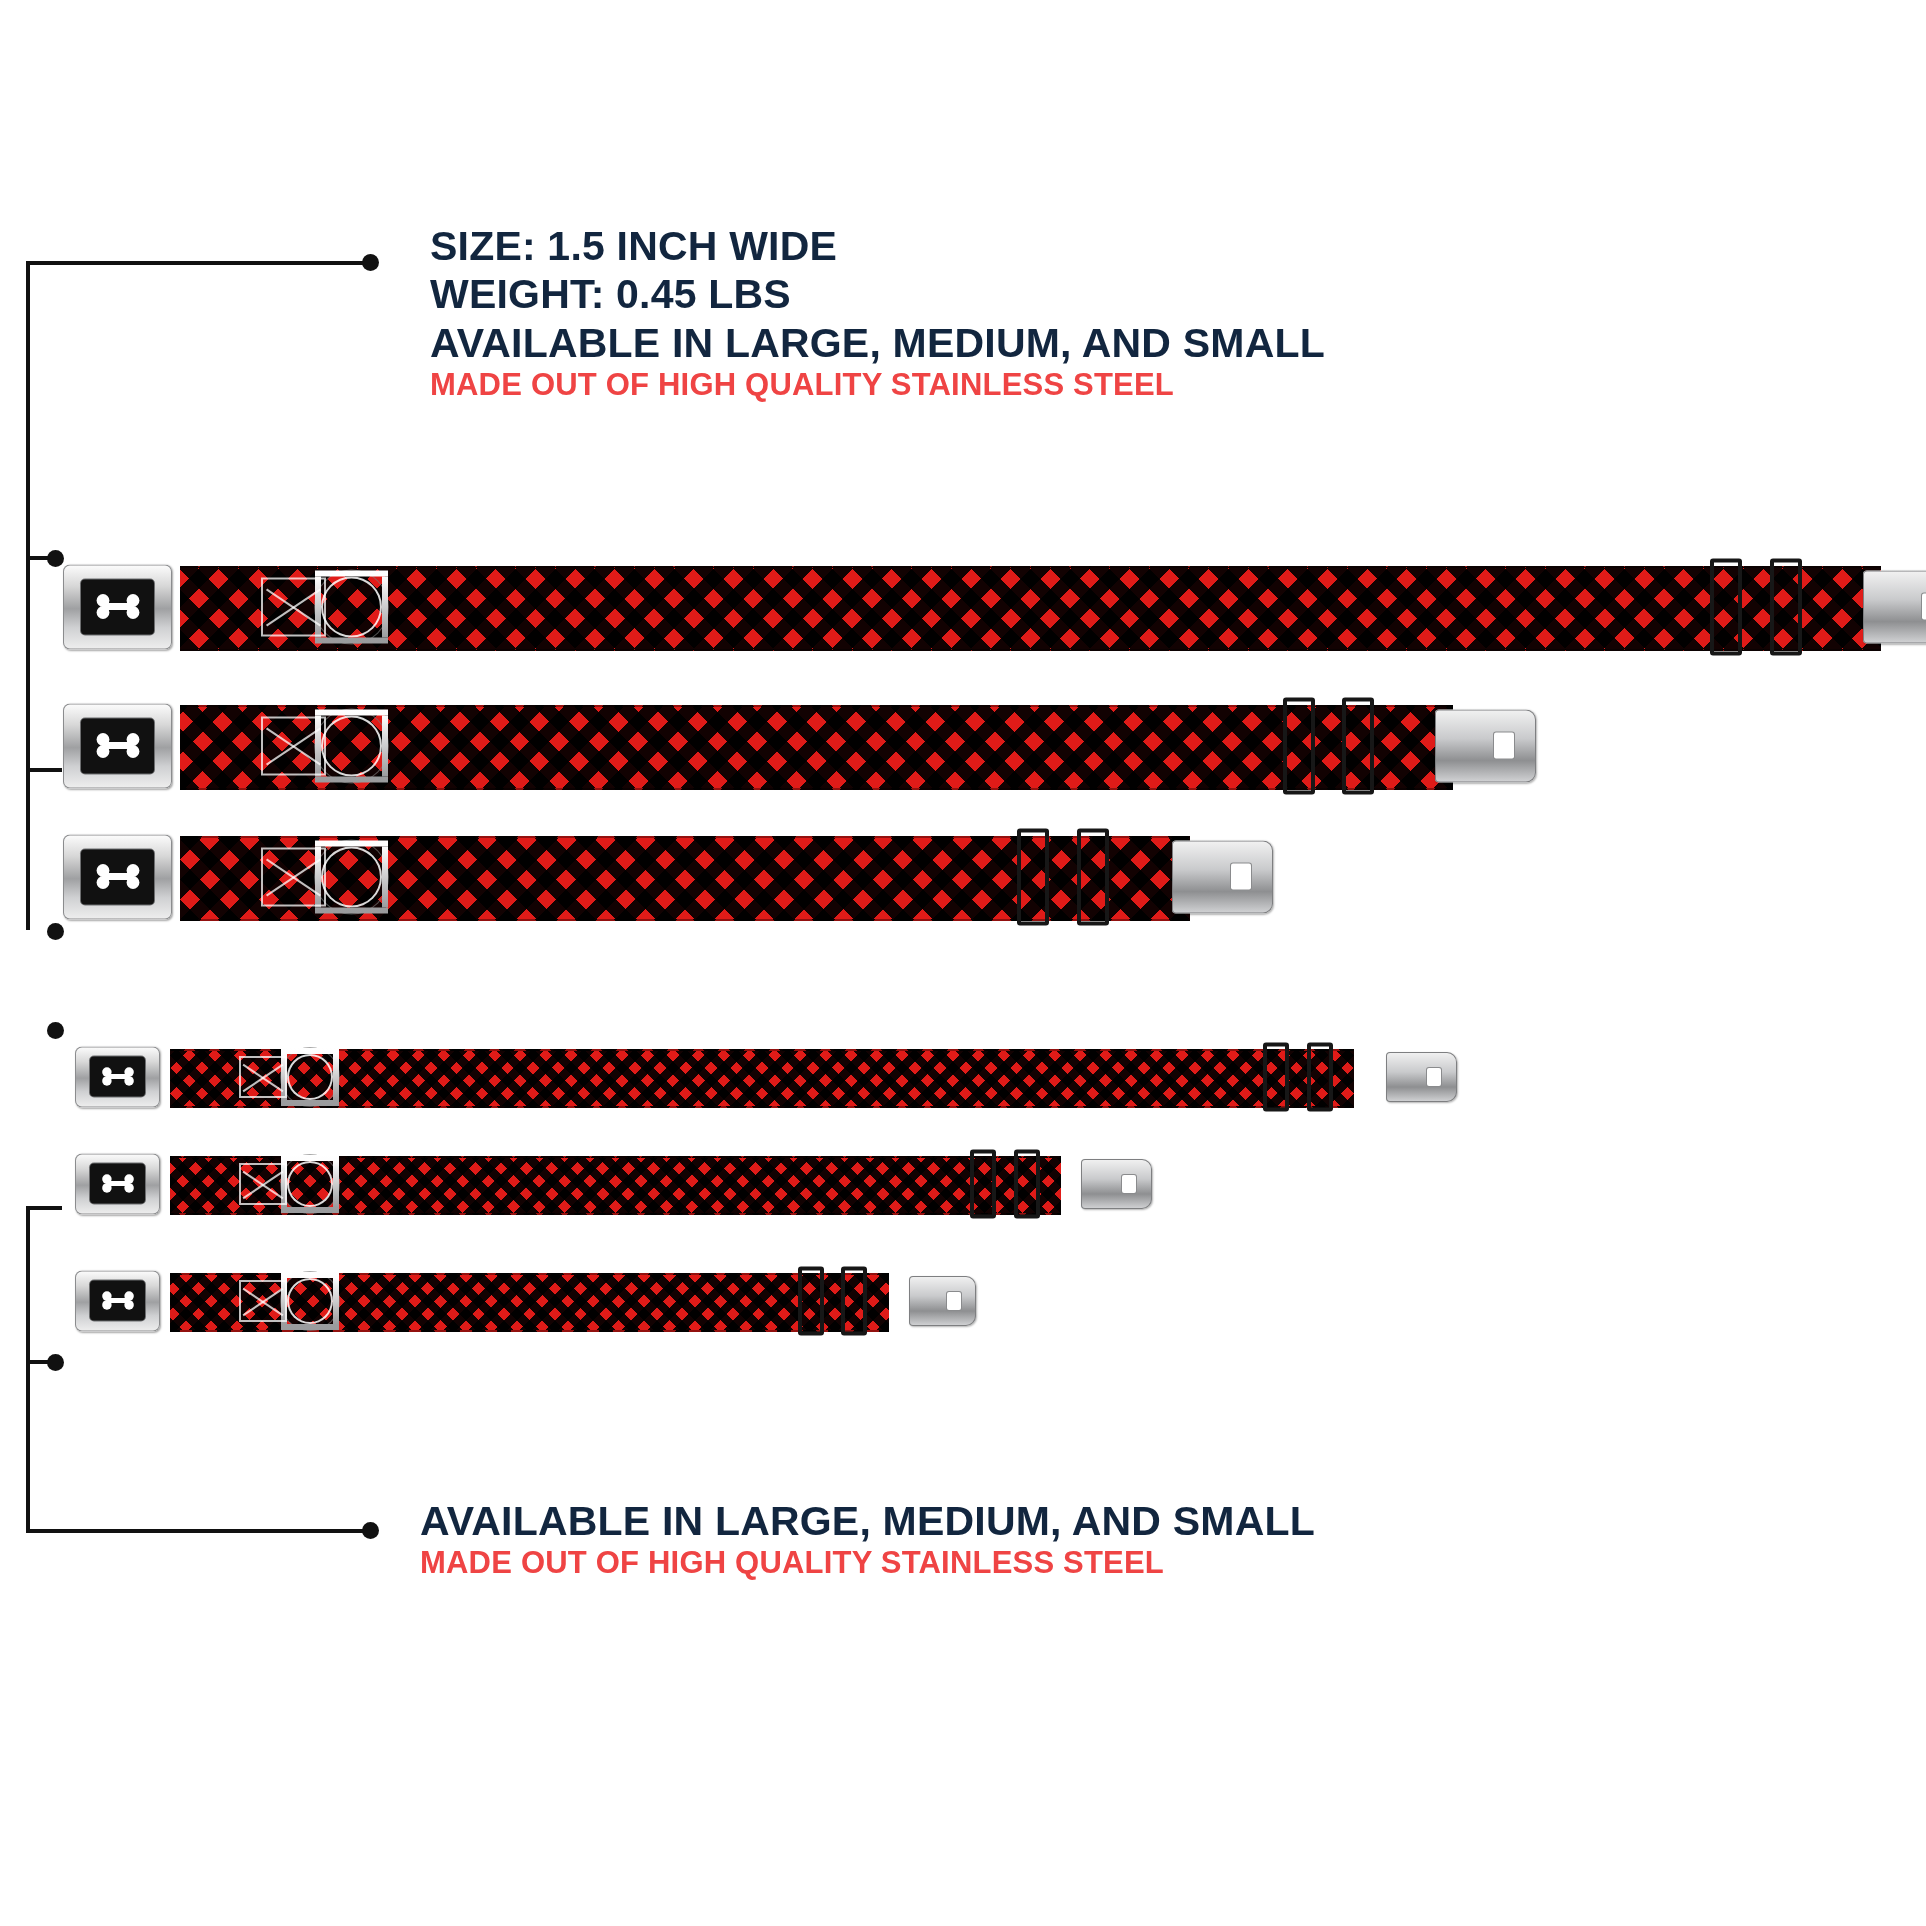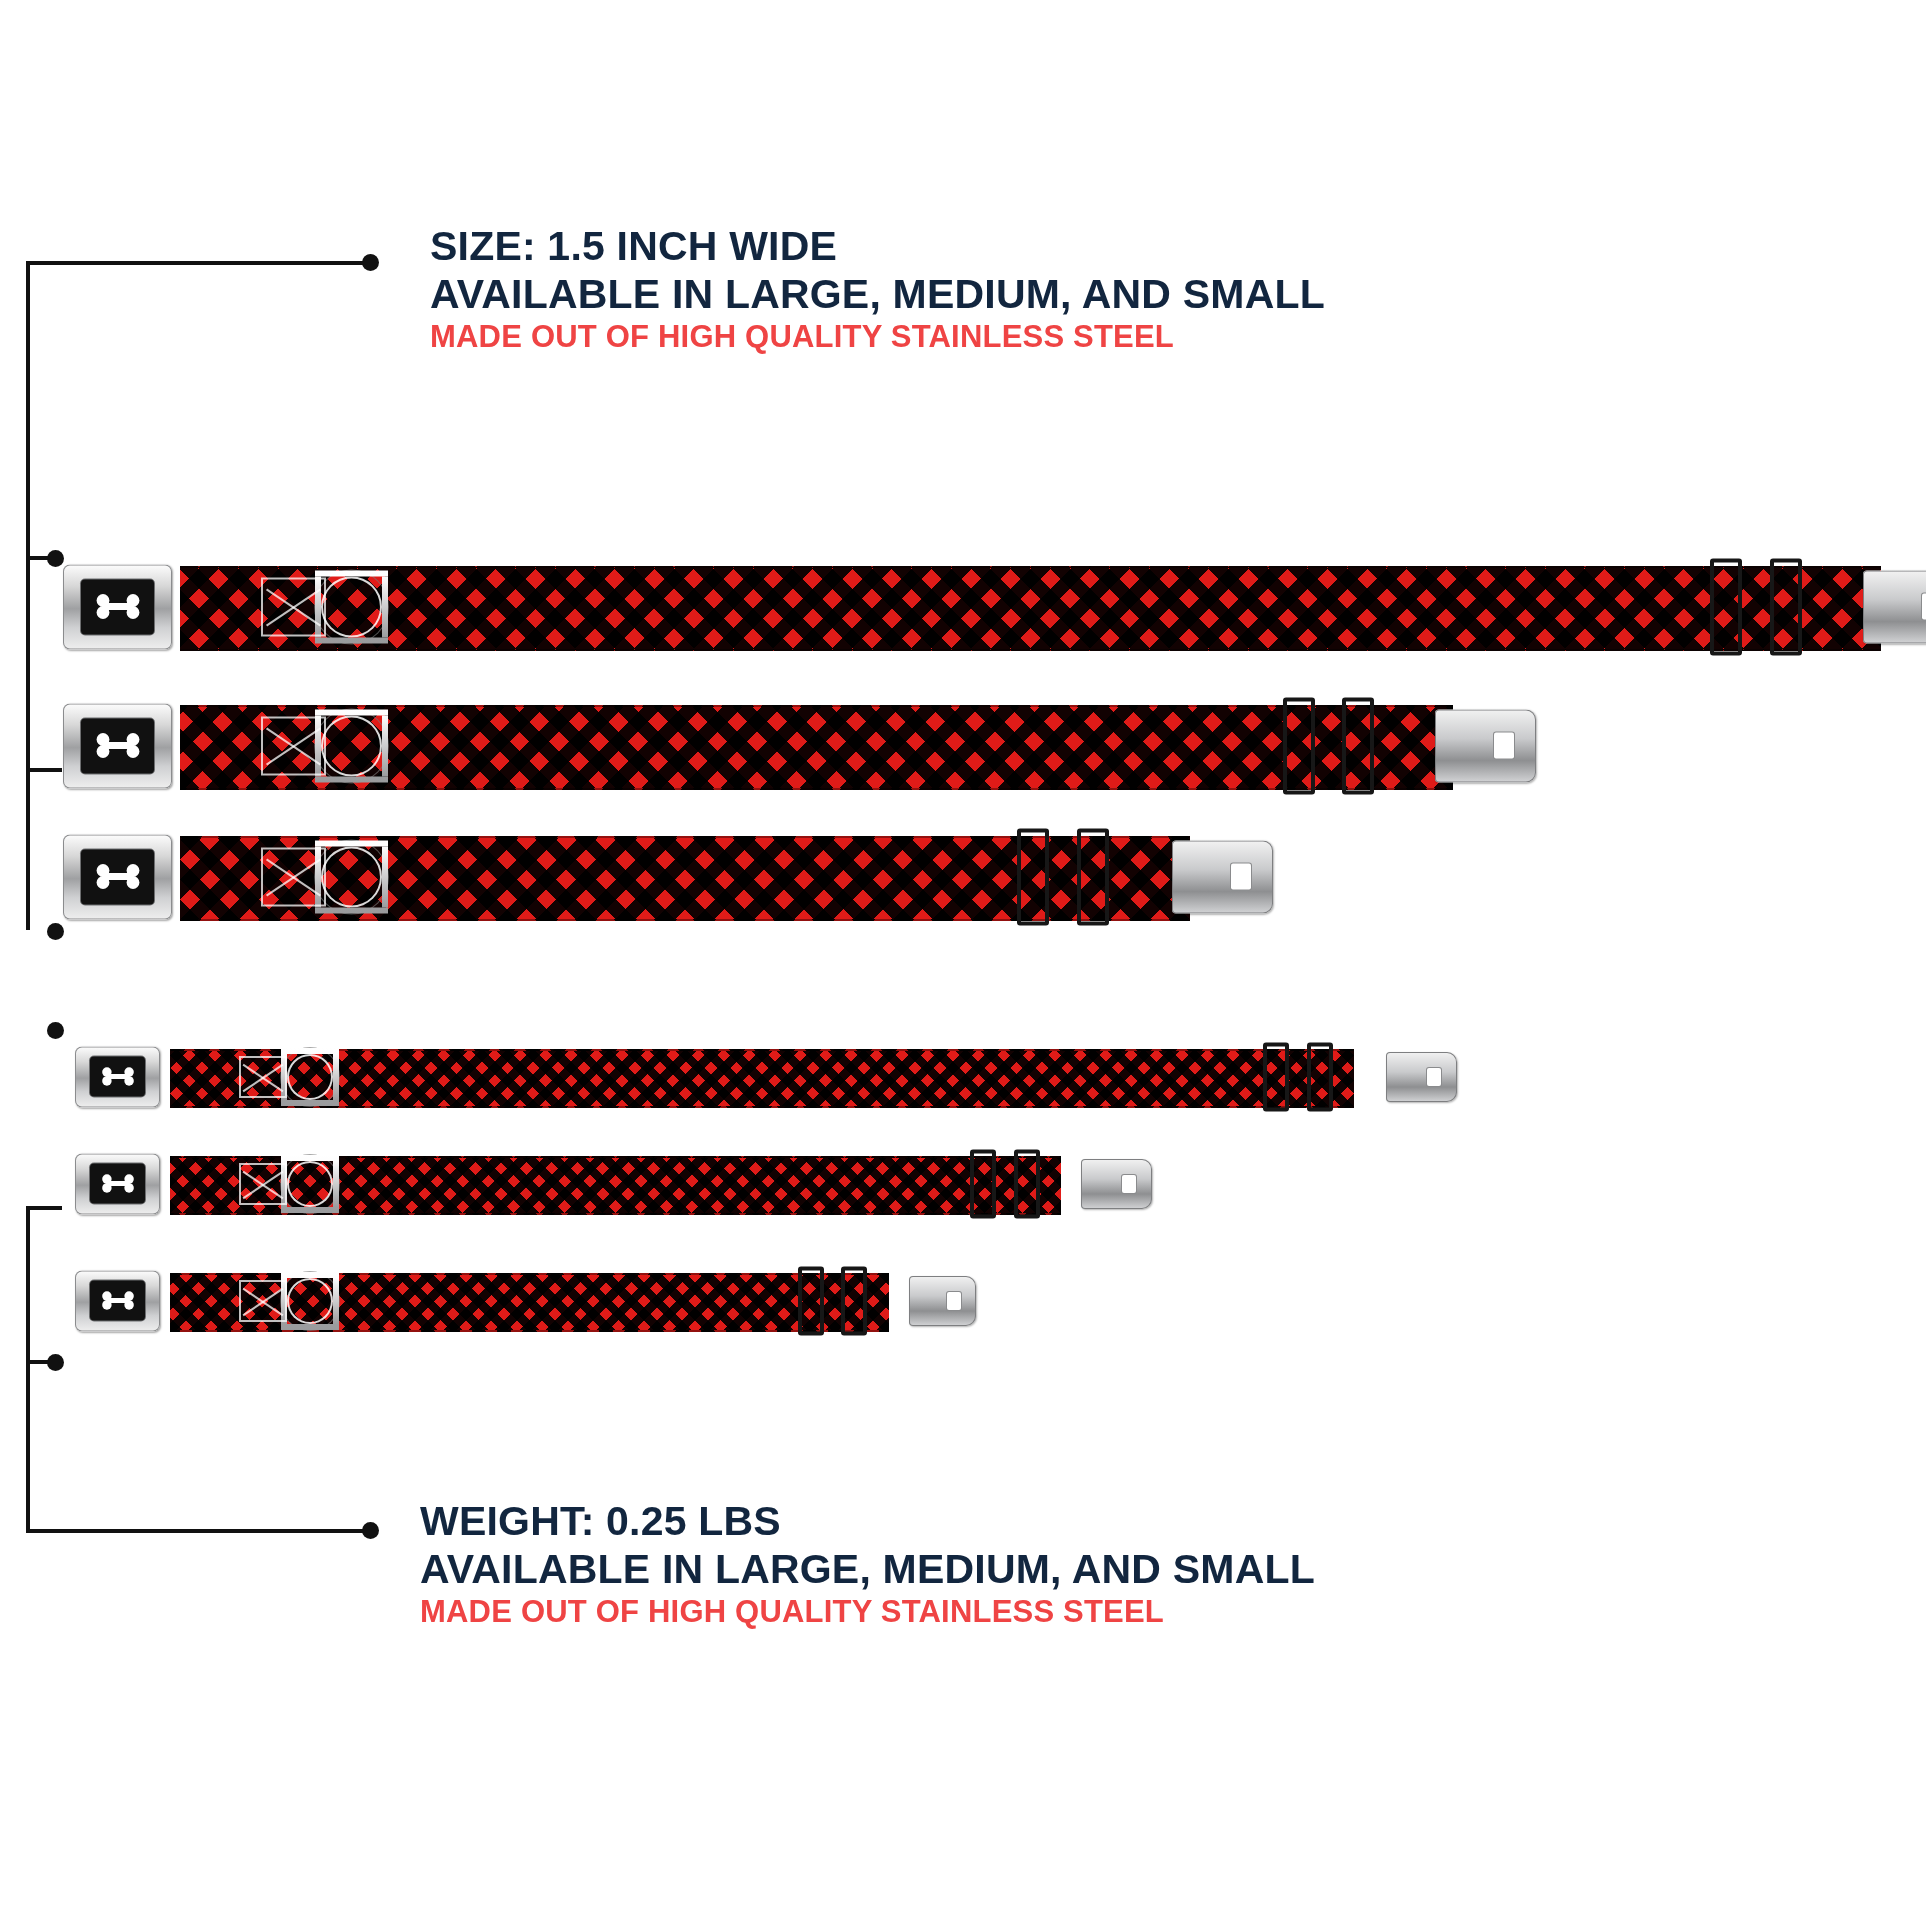--- a/index.html
+++ b/index.html
@@ -75,20 +75,21 @@
   <div class="rule" style="left:26px;top:261px;width:345px;height:4px;"></div>
   <div class="rule" style="left:26px;top:261px;width:4px;height:511px;"></div>
   <div class="rule" style="left:26px;top:556px;width:36px;height:4px;"></div>
   <div class="rule" style="left:26px;top:768px;width:36px;height:4px;"></div>
   <div class="dot" style="left:47px;top:550px;"></div>
   <div class="dot" style="left:47px;top:923px;"></div>
   <div class="rule" style="left:26px;top:768px;width:4px;height:162px;"></div>
 
   <div class="spec-block" style="left:430px;top:222px;">
     <div class="spec-line dark">SIZE: 1.5 INCH WIDE</div>
+    <div class="spec-line dark">WEIGHT: 0.45 LBS</div>
     <div class="spec-line dark">AVAILABLE IN LARGE, MEDIUM, AND SMALL</div>
     <div class="spec-line blue">MADE OUT OF HIGH QUALITY STAINLESS STEEL</div>
   </div>
 
   <div class="collar large" style="left:63px;top:566px;width:1837px;height:81px;">
     <div class="strap" style="left:117px;width:1701px;"></div>
     <div class="buckle" style="width:109px;height:85px;">
       <div class="face" style="width:73px;height:55px;">
         <svg class="bone" width="46" height="26" viewBox="0 0 46 26" aria-hidden="true">
           <g fill="#ffffff">
@@ -244,19 +245,18 @@
       </div>
     <div class="stitch" style="left:164px;width:44px;height:38px;"></div>
     <div class="keeper" style="left:723px;width:18px;height:61px;"></div>
     <div class="keeper" style="left:766px;width:18px;height:61px;"></div>
     <div class="tongue" style="left:834px;width:67px;height:50px;">
       <div class="slot" style="width:14px;height:18px;"></div>
     </div>
   </div>
 
   <div class="spec-block" style="left:420px;top:1497px;">
-    <div class="spec-line dark">WEIGHT: 0.25 LBS</div>
     <div class="spec-line dark">AVAILABLE IN LARGE, MEDIUM, AND SMALL</div>
     <div class="spec-line blue">MADE OUT OF HIGH QUALITY STAINLESS STEEL</div>
   </div>
 
 </div>
 
 
 </body></html>

